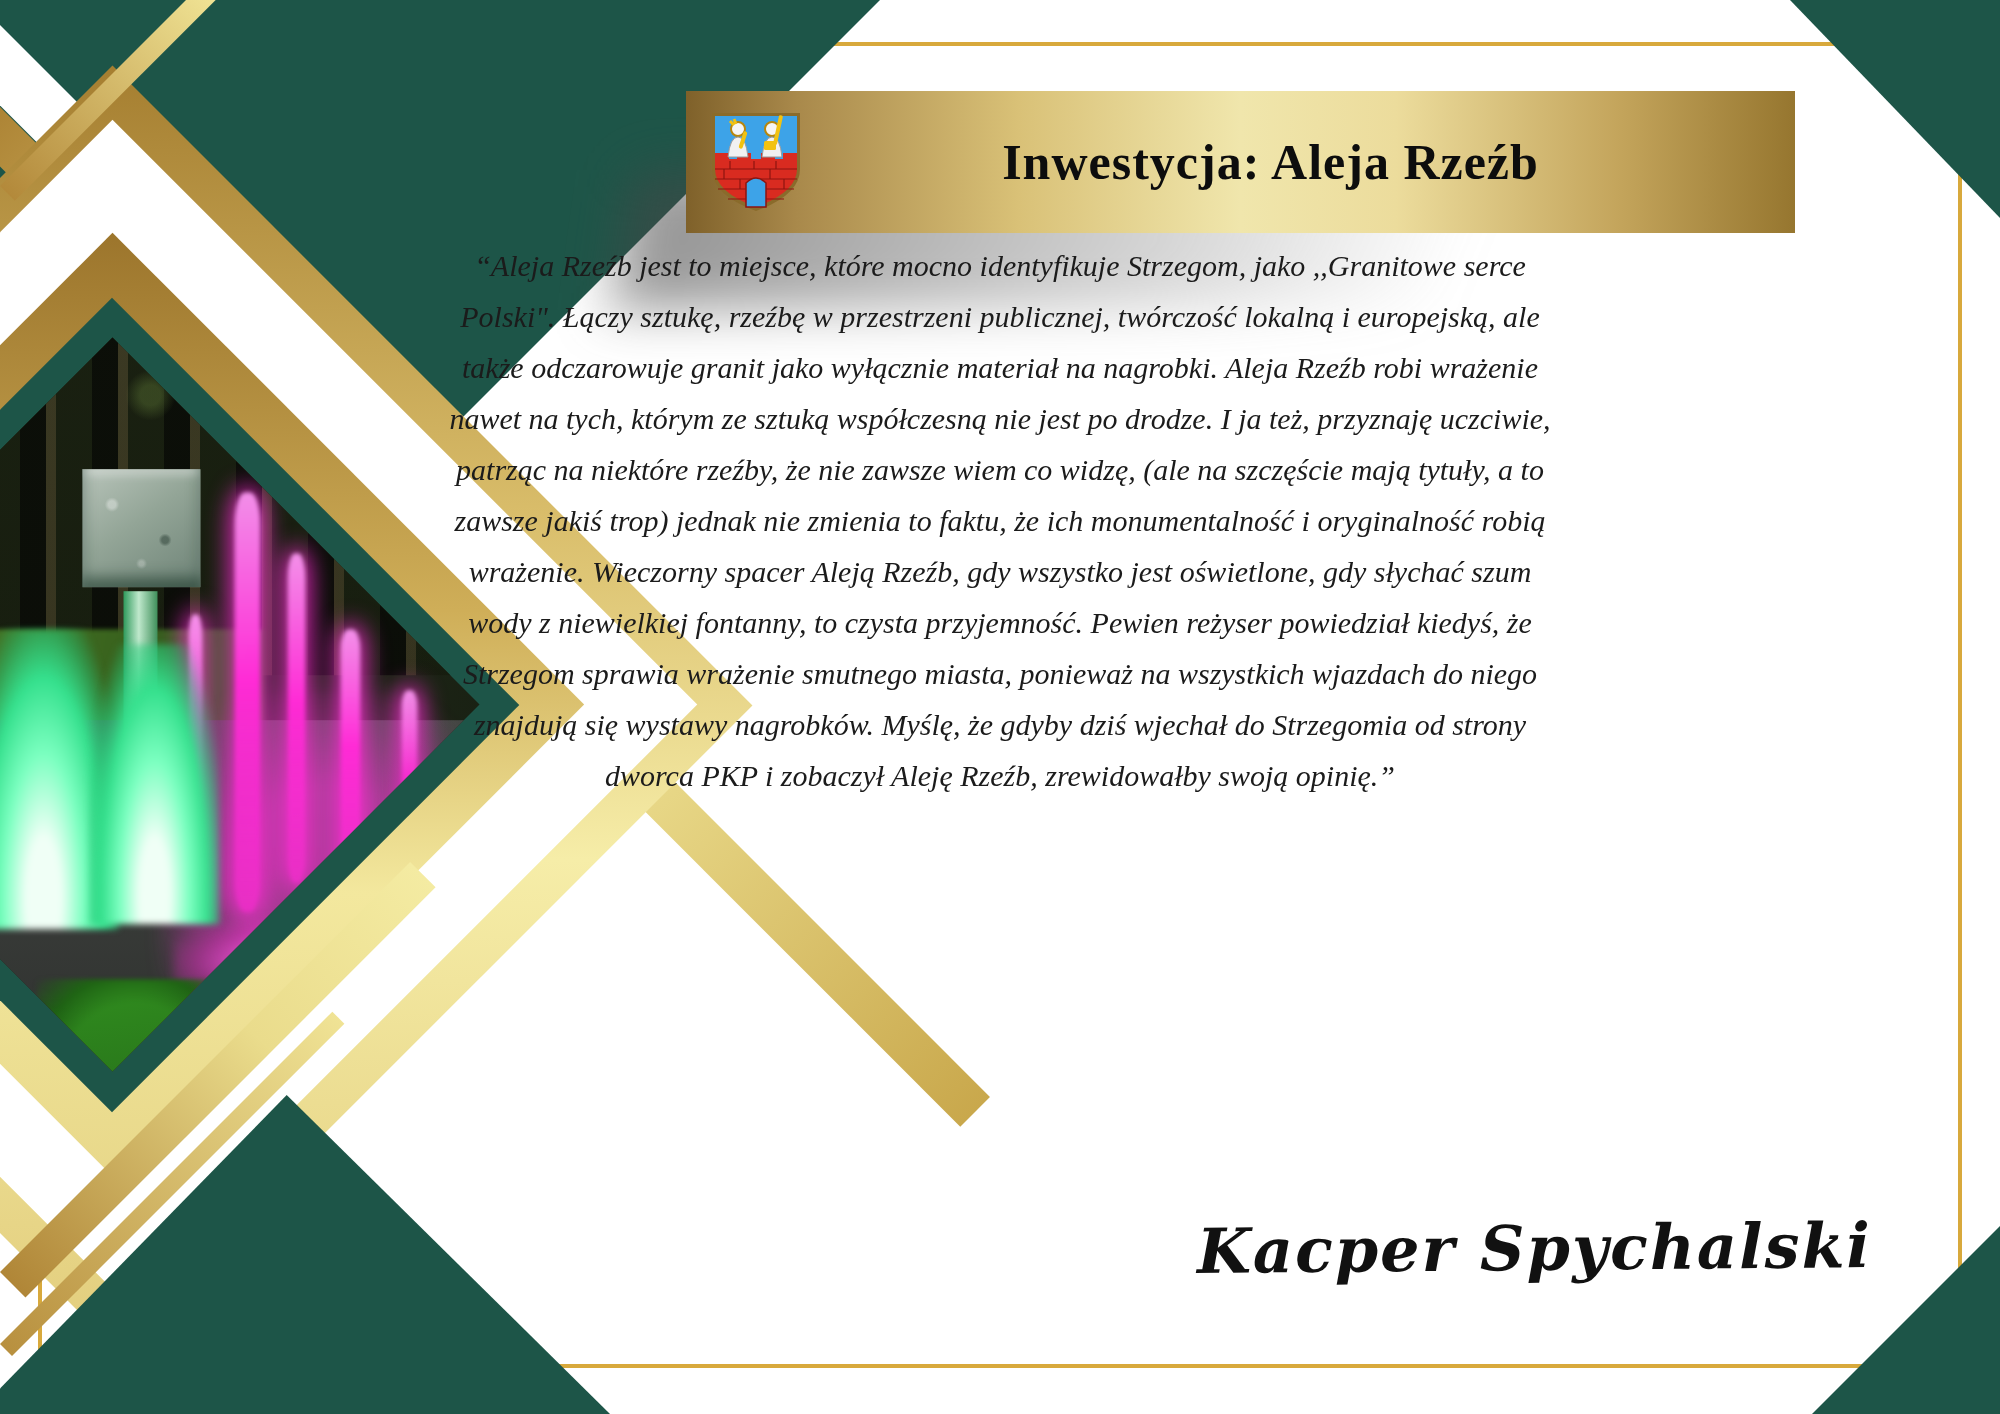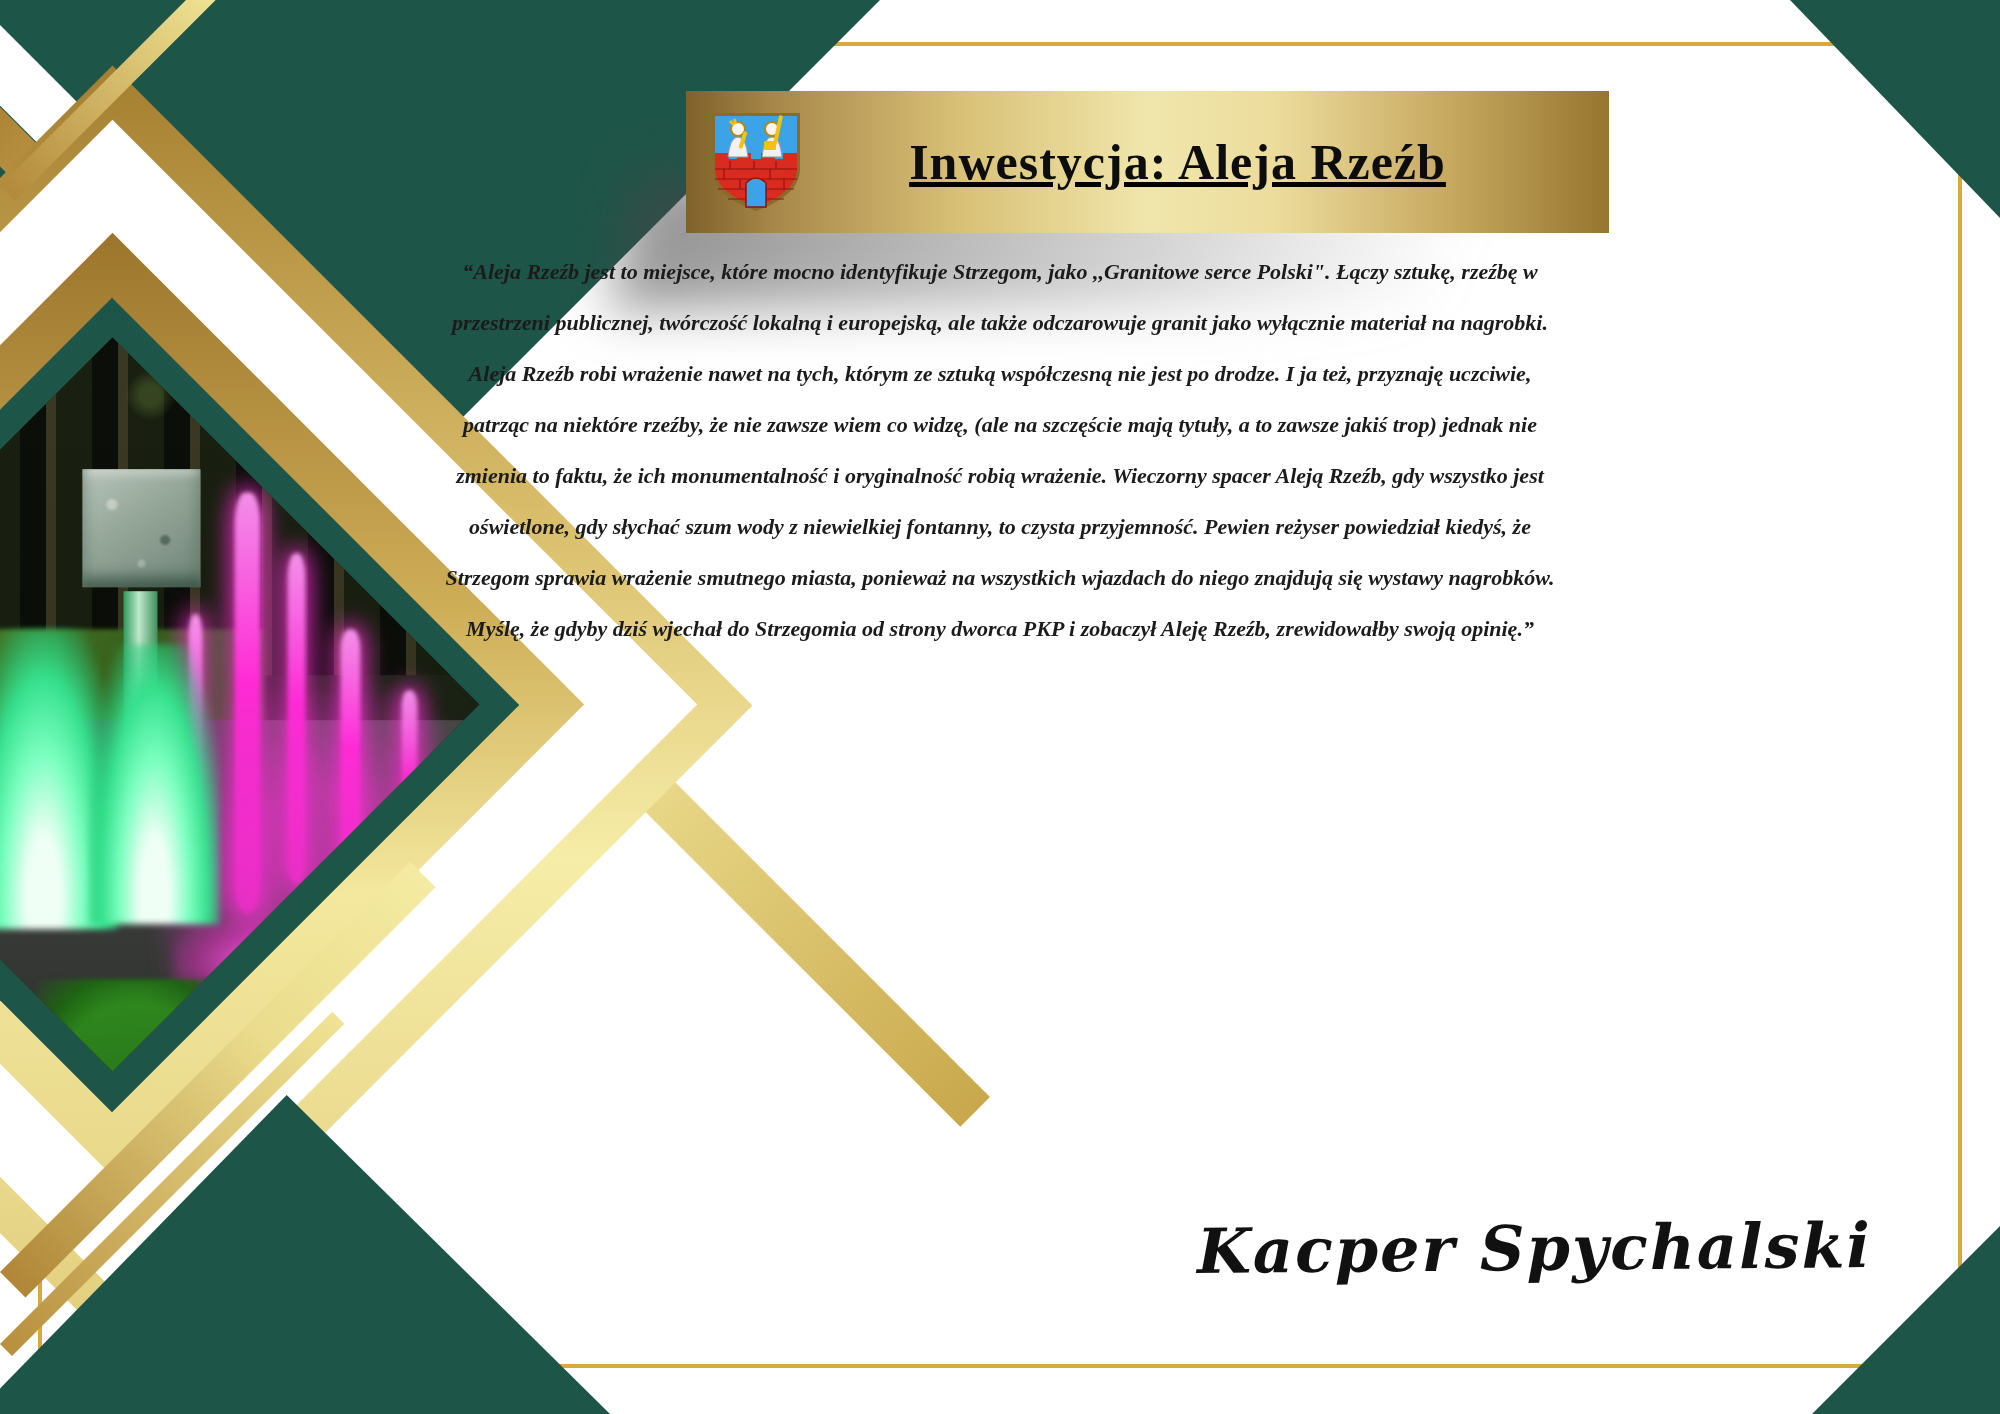--- a/index.html
+++ b/index.html
@@ -89,29 +89,29 @@
        radial-gradient(circle at 70% 60%,rgba(40,60,50,.5) 0 3%,transparent 6%),
        radial-gradient(circle at 50% 80%,rgba(255,255,255,.25) 0 2%,transparent 5%),
        linear-gradient(145deg,#b8c4ba 0%,#93a597 45%,#6e8377 100%);
      box-shadow:inset 0 -10px 14px rgba(20,50,35,.55),inset 0 6px 8px rgba(255,255,255,.35);}
   .ph-vign{left:0;top:0;width:100%;height:100%;
      background:radial-gradient(ellipse at 45% 45%,transparent 55%,rgba(8,12,8,.4) 100%);}
   
   .banner-shadow{position:absolute;left:620px;top:170px;width:1020px;height:140px;
      background:linear-gradient(105deg,rgba(70,70,70,.55) 8%,rgba(125,125,125,.3) 55%,rgba(160,160,160,0) 82%);
      filter:blur(26px);transform:skewX(-8deg);}
-  .banner{position:absolute;left:686px;top:91px;width:923px;height:142px;
+  .banner{position:absolute;left:686px;top:91px;width:1109px;height:142px;
      background:linear-gradient(90deg,#7f612a 0%,#a9894b 10%,#d9c177 30%,#f0e6ac 50%,#ecdc9c 64%,#c4a55c 84%,#96762f 100%);
-     display:flex;align-items:center;text-decoration:underline;}
+     display:flex;align-items:center;}
   .crest{position:absolute;left:24px;top:20px;width:92px;height:102px;}
   .banner-title{flex:1;text-align:center;padding-left:60px;
      font-weight:bold;font-size:50px;color:#0d0d0d;letter-spacing:1px;}
   
-  .quote{position:absolute;left:440px;top:246px;width:1120px;
-     font-style:italic;font-size:22px;line-height:51px;color:#1b1b1b;text-align:center;font-weight:bold;}
+  .quote{position:absolute;left:440px;top:240px;width:1120px;
+     font-style:italic;font-size:30px;line-height:51px;color:#1b1b1b;text-align:center;}
   
   .signature{position:absolute;right:128px;top:1212px;
      font-family:"DejaVu Serif",serif;font-style:italic;font-weight:bold;
      font-size:62px;color:#111;transform:rotate(-0.5deg);letter-spacing:2px;}
 </style>
 </head>
 <body>
 
 <div class="stage">
 

